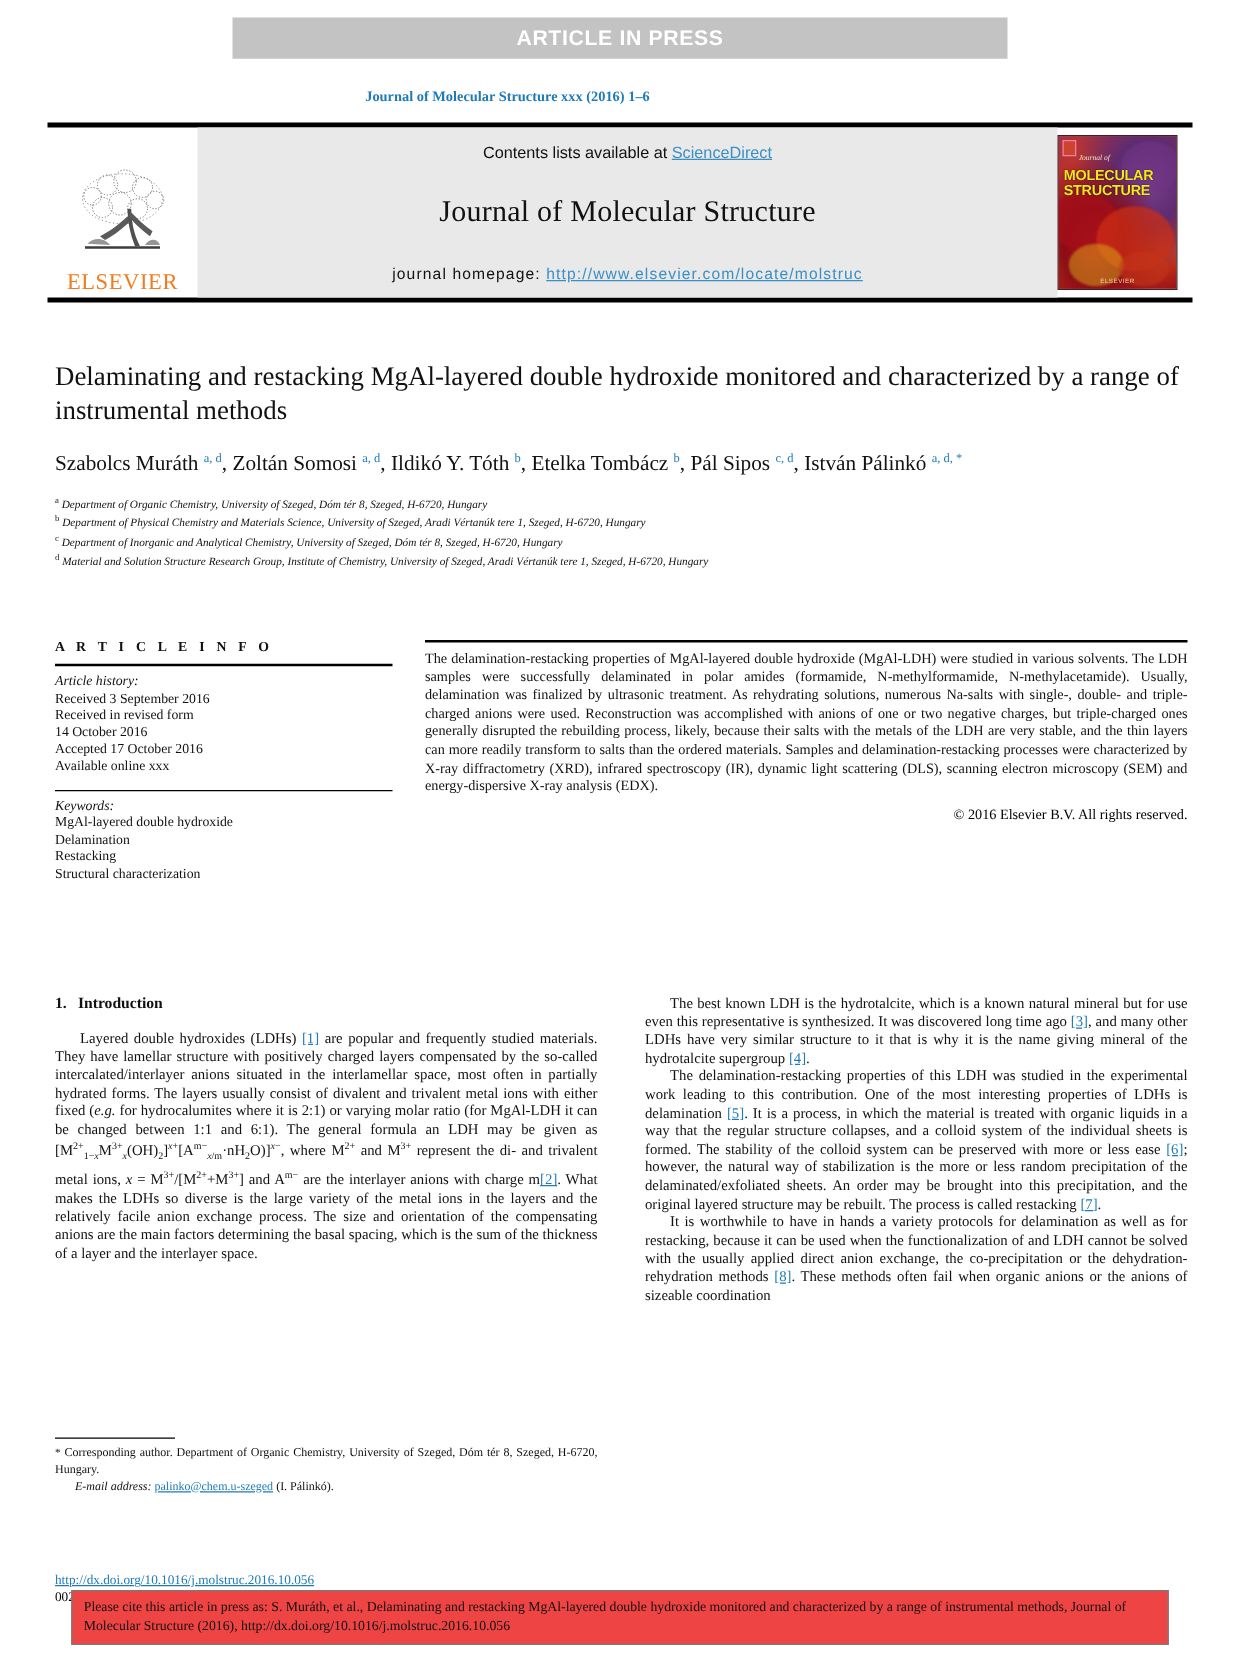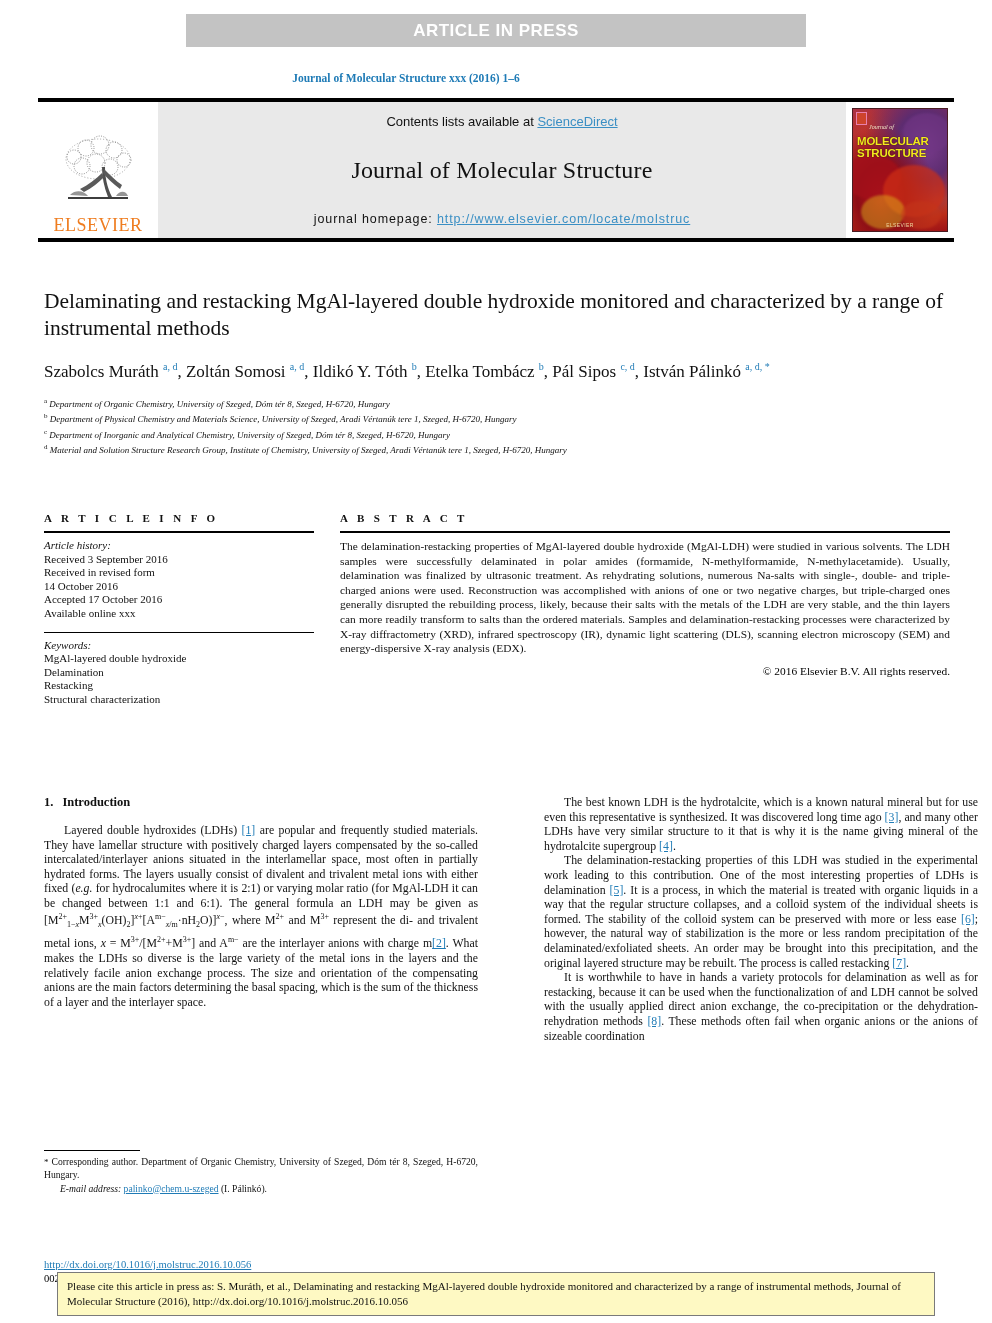--- a/index.html
+++ b/index.html
@@ -110,21 +110,20 @@
     font-size: 12.5px;
     letter-spacing: 0.9px;
     color: #111;
   }
   .homepage-line .hp-url { color: #3a8fc4; }
   .cover-wrap {
     width: 108px;
     flex: 0 0 108px;
     display: flex;
     align-items: center;
-    justify-content: center;
     text-decoration: underline;
   }
   .cover {
     width: 94px;
     height: 122px;
     position: relative;
     overflow: hidden;
     border: 1px solid #4a1c22;
     background:
       radial-gradient(ellipse at 30% 72%, #b9111b 0%, #8c0d16 26%, rgba(140,13,22,0) 58%),
@@ -227,21 +226,21 @@
   .abs-body {
     font-family: "Liberation Serif", serif;
     font-size: 11.4px;
     line-height: 14.6px;
     text-align: justify;
     color: #111;
   }
   .copyright { text-align: right; margin-top: 9px; font-size: 11.4px; }
 
   
-  .body-cols { position: absolute; left: 44px; top: 795px; width: 906px; display: flex; gap: 28px; }
+  .body-cols { position: absolute; left: 44px; top: 795px; width: 906px; display: flex; }
   .bcol { width: 434px; flex: 0 0 434px; }
   .bcol.right { margin-left: 38px; }
   .sect-title {
     font-family: "Liberation Serif", serif;
     font-weight: bold;
     font-size: 12.5px;
     margin: 0 0 13px 0;
     color: #111;
   }
   .sect-title .num { margin-right: 9px; }
@@ -288,21 +287,21 @@
   .doi-block .doi-link { color: #1f7bb6; }
 
   
   .cite-box {
     position: absolute;
     left: 57px;
     top: 1272px;
     width: 878px;
     height: 44px;
     border: 1px solid #7a7a7a;
-    background: #fef9c3;
+    background: #ef4444;
     box-sizing: border-box;
     padding: 6px 9px;
     font-family: "Liberation Serif", serif;
     font-size: 11px;
     line-height: 15px;
     color: #111;
   }
 </style>
 </head>
 <body>
@@ -407,21 +406,20 @@
     <div class="info-body">
       <div class="it">Keywords:</div>
       <div>MgAl-layered double hydroxide</div>
       <div>Delamination</div>
       <div>Restacking</div>
       <div>Structural characterization</div>
     </div>
   </div>
 
   <div class="col-abs">
-    <div class="sec-head">A B S T R A C T</div>
     <div class="rule"></div>
     <div class="abs-body">The delamination-restacking properties of MgAl-layered double hydroxide (MgAl-LDH) were studied in various solvents. The LDH samples were successfully delaminated in polar amides (formamide, N-methylformamide, N-methylacetamide). Usually, delamination was finalized by ultrasonic treatment. As rehydrating solutions, numerous Na-salts with single-, double- and triple-charged anions were used. Reconstruction was accomplished with anions of one or two negative charges, but triple-charged ones generally disrupted the rebuilding process, likely, because their salts with the metals of the LDH are very stable, and the thin layers can more readily transform to salts than the ordered materials. Samples and delamination-restacking processes were characterized by X-ray diffractometry (XRD), infrared spectroscopy (IR), dynamic light scattering (DLS), scanning electron microscopy (SEM) and energy-dispersive X-ray analysis (EDX).</div>
     <div class="copyright">© 2016 Elsevier B.V. All rights reserved.</div>
   </div>
 
 </div>
 
 <div class="body-cols">
 
   <div class="bcol left">

